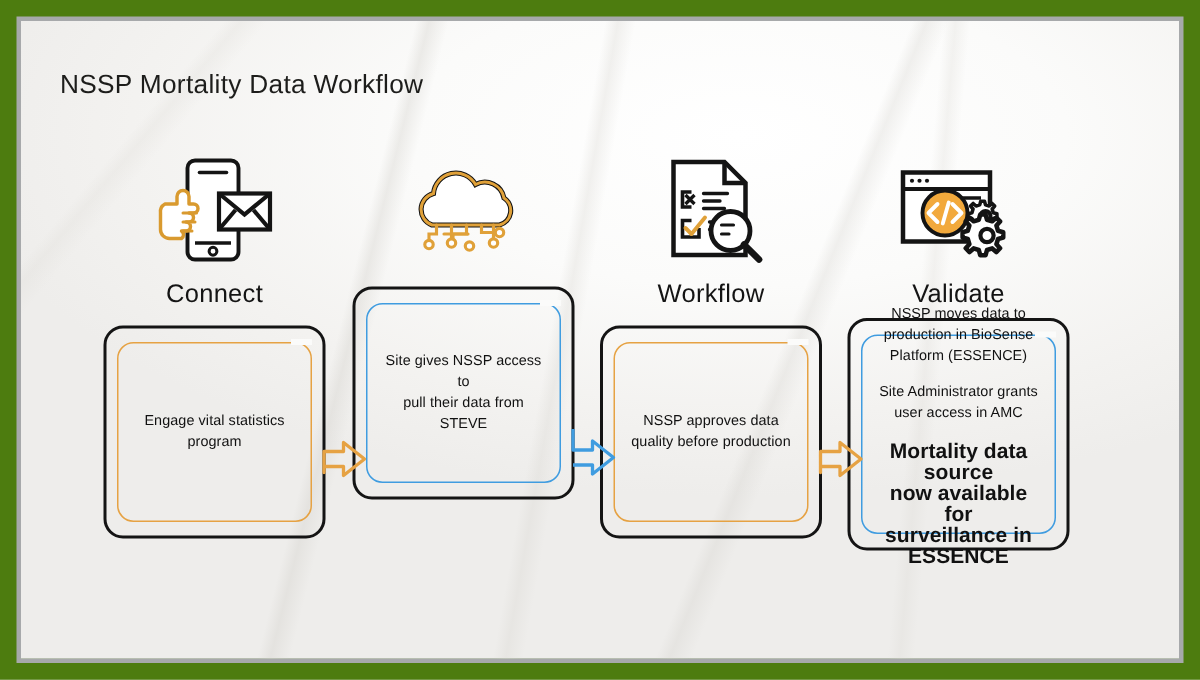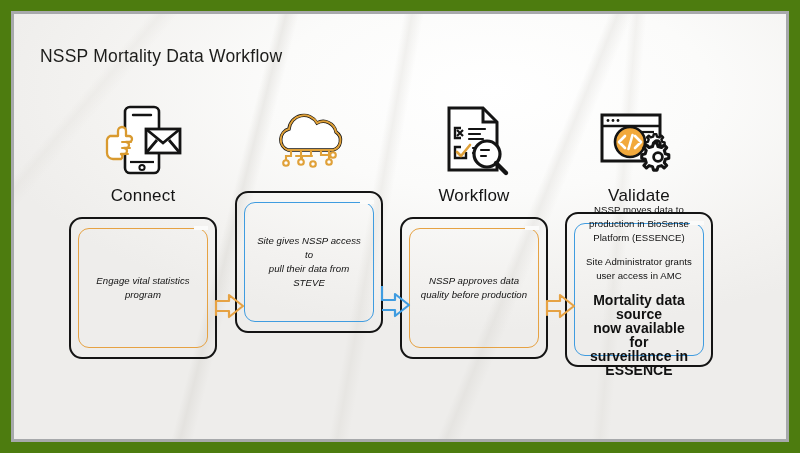--- a/index.html
+++ b/index.html
@@ -78,21 +78,21 @@
     margin-top:9px;
     box-sizing:border-box;
     border:2.6px solid #141414;
     border-radius:13px;
     background:transparent;
     padding:9px 7px;
     display:flex;
     align-items:center;
     justify-content:center;
   }
-  .card.h-std{height:142px;font-style:italic;}
+  .card.h-std{height:142px;}
   .card.h-tall{height:155px;margin-top:4px;}
 
   .inner{
     box-sizing:border-box;
     width:100%;
     height:100%;
     border:1.9px solid #e6a243;
     border-radius:11px;
     display:flex;
     flex-direction:column;

